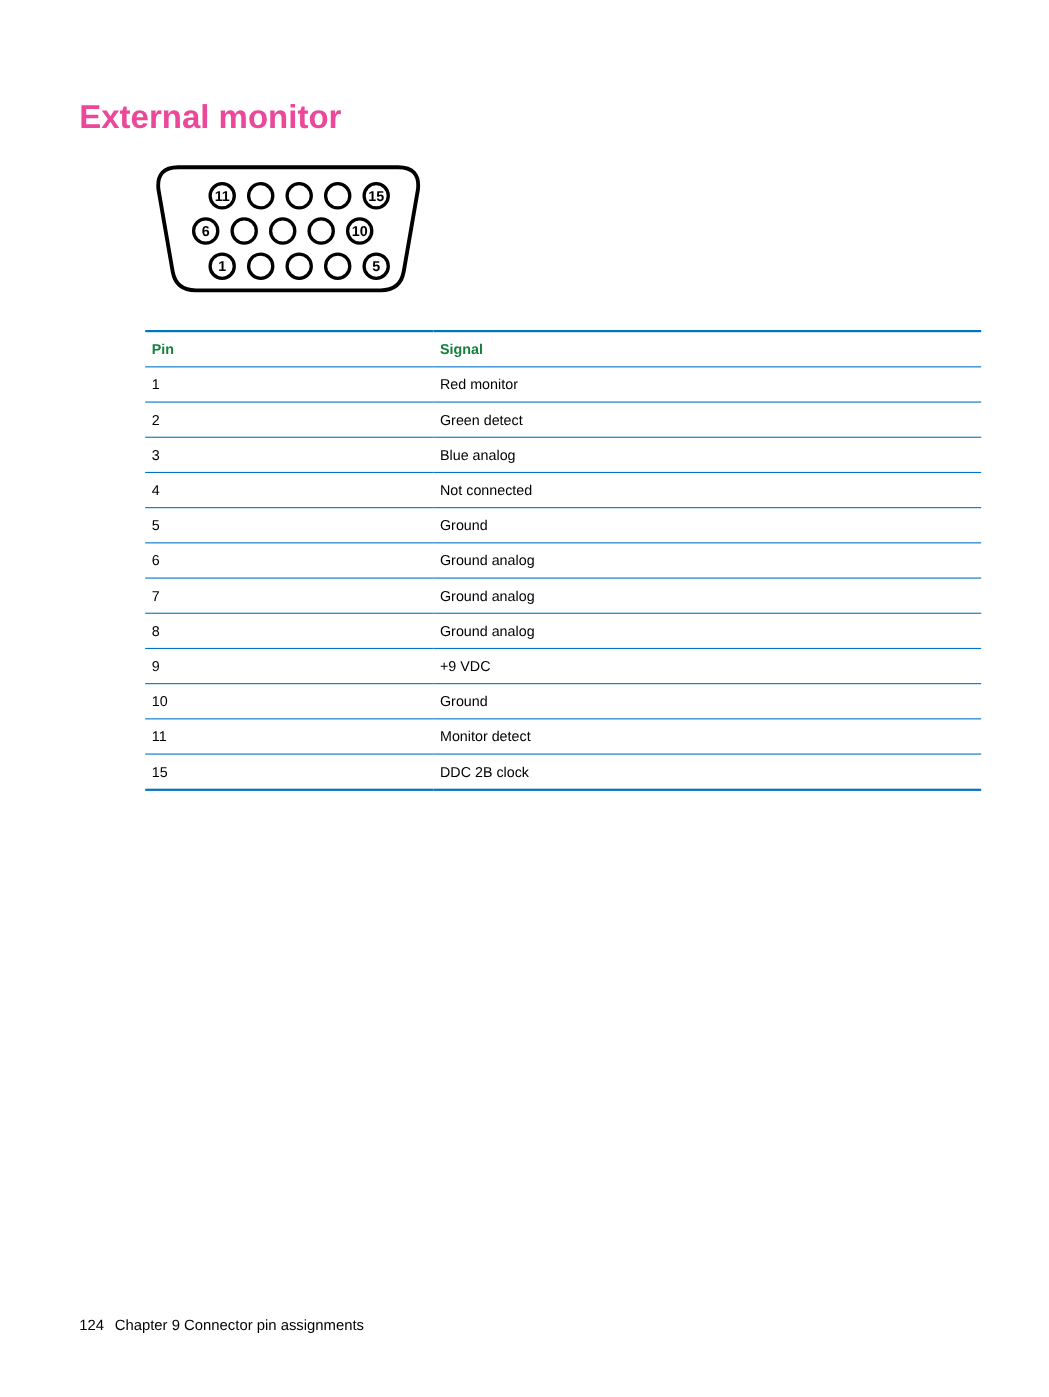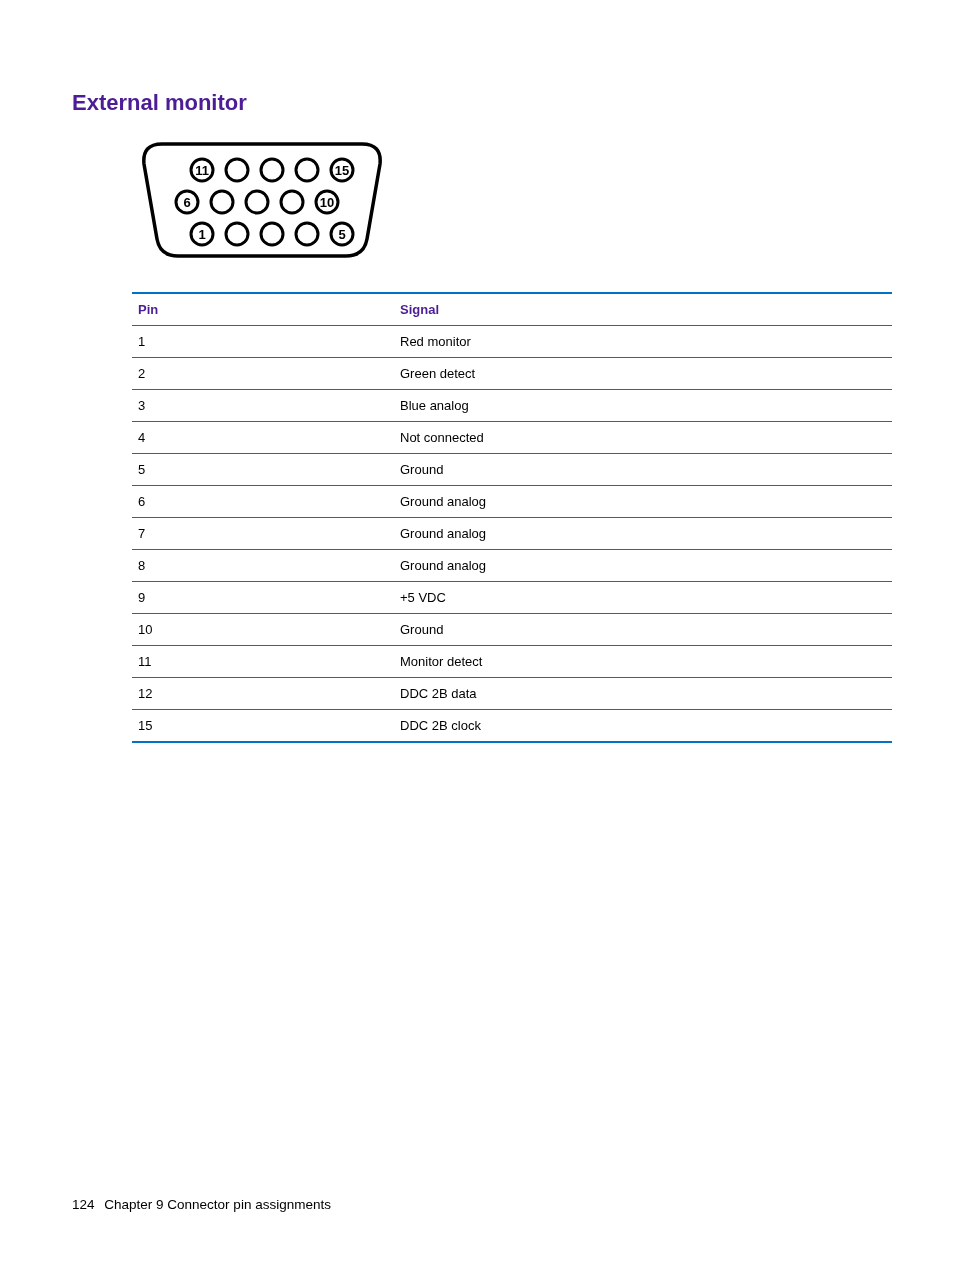--- a/index.html
+++ b/index.html
@@ -11,42 +11,42 @@
     height: 1270px;
     position: relative;
     color: #000;
   }
   .page {
     padding: 90px 72px 0 72px;
   }
   h1.title {
     font-family: Arial, Helvetica, sans-serif;
     font-weight: 700;
-    font-size: 22px;
-    color: #4c1d95;
+    font-size: 30px;
+    color: #ec4899;
     margin: 0 0 18px 0;
   }
   .diagram-wrap {
     margin-left: 60px;
     margin-bottom: 28px;
   }
   .diagram-wrap svg {
     display: block;
   }
   table.pin-table {
     width: 760px;
     margin-left: 60px;
     border-collapse: collapse;
     font-size: 13px;
   }
   table.pin-table thead th {
     text-align: left;
     font-family: Arial, Helvetica, sans-serif;
     font-weight: 700;
-    color: #4c1d95;
+    color: #15803d;
     padding: 8px 6px;
     border-top: 2px solid #0073c6;
     border-bottom: 1px solid #0073c6;
   }
   table.pin-table tbody td {
     padding: 8px 6px;
     border-bottom: 1px solid #0073c6;
     font-family: Arial, Helvetica, sans-serif;
   }
   table.pin-table tbody tr:last-child td {
@@ -156,33 +156,29 @@
         <tr>
           <td class="col-pin">7</td>
           <td>Ground analog</td>
         </tr>
         <tr>
           <td class="col-pin">8</td>
           <td>Ground analog</td>
         </tr>
         <tr>
           <td class="col-pin">9</td>
-          <td>+5 VDC</td>
+          <td>+9 VDC</td>
         </tr>
         <tr>
           <td class="col-pin">10</td>
           <td>Ground</td>
         </tr>
         <tr>
           <td class="col-pin">11</td>
           <td>Monitor detect</td>
-        </tr>
-        <tr>
-          <td class="col-pin">12</td>
-          <td>DDC 2B data</td>
         </tr>
         <tr>
           <td class="col-pin">15</td>
           <td>DDC 2B clock</td>
         </tr>
       </tbody>
   </table>
 </div>
 
 <div class="footer">

